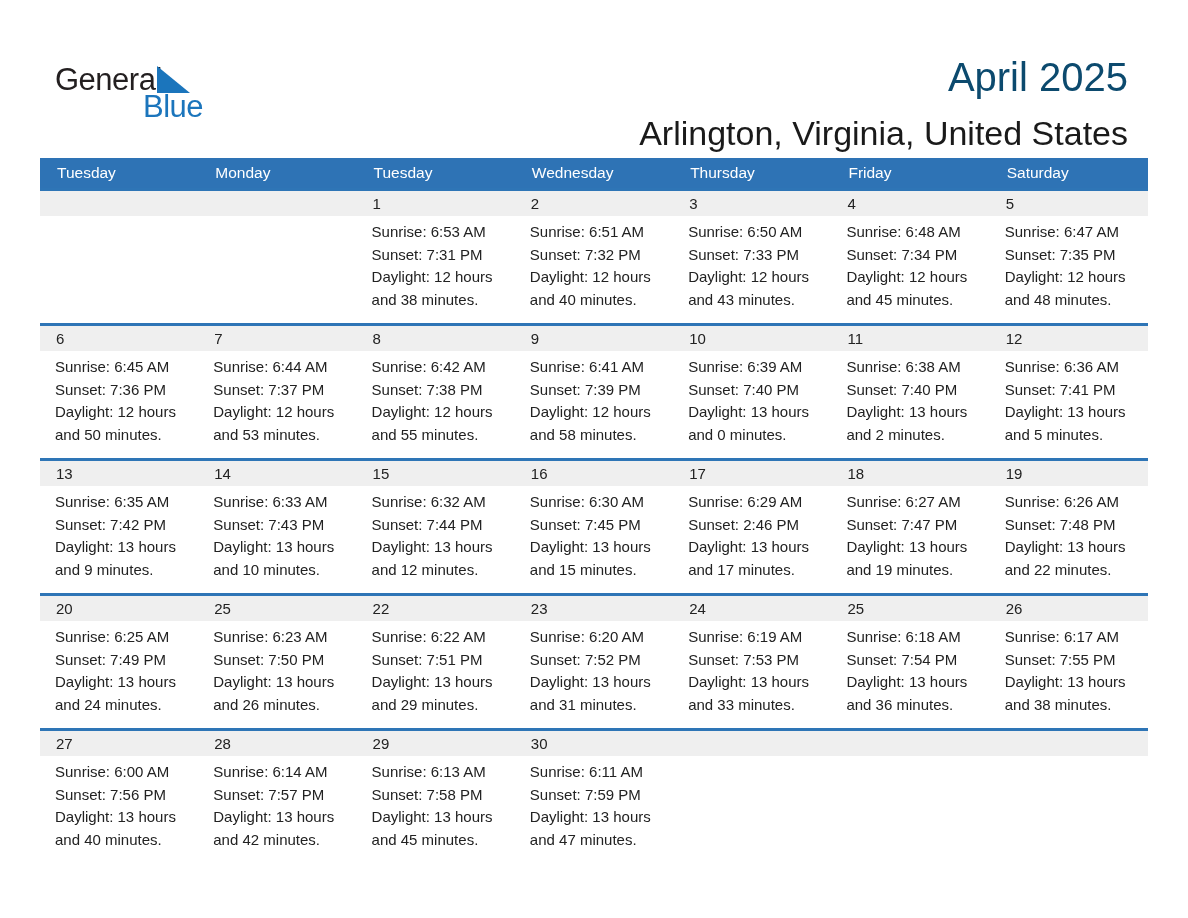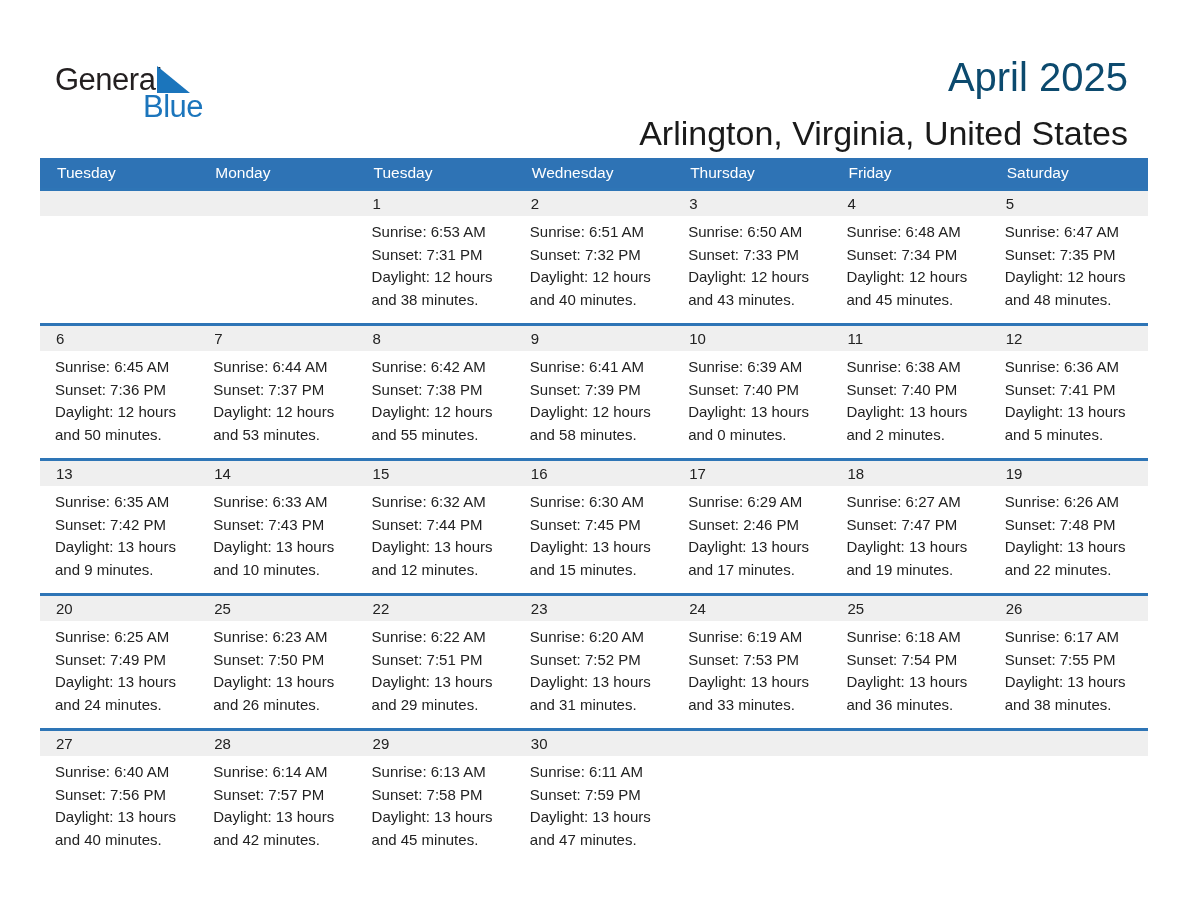--- a/index.html
+++ b/index.html
@@ -336,21 +336,21 @@
               <div>Sunset: 7:55 PM</div>
               <div>Daylight: 13 hours</div>
               <div>and 38 minutes.</div>
             </div>
           </div>
         </div>
         <div class="week-row">
           <div class="cell">
             <div class="cell-num">27</div>
             <div class="cell-body">
-              <div>Sunrise: 6:40 AM</div>
+              <div>Sunrise: 6:00 AM</div>
               <div>Sunset: 7:56 PM</div>
               <div>Daylight: 13 hours</div>
               <div>and 40 minutes.</div>
             </div>
           </div>
           <div class="cell">
             <div class="cell-num">28</div>
             <div class="cell-body">
               <div>Sunrise: 6:14 AM</div>
               <div>Sunset: 7:57 PM</div>

